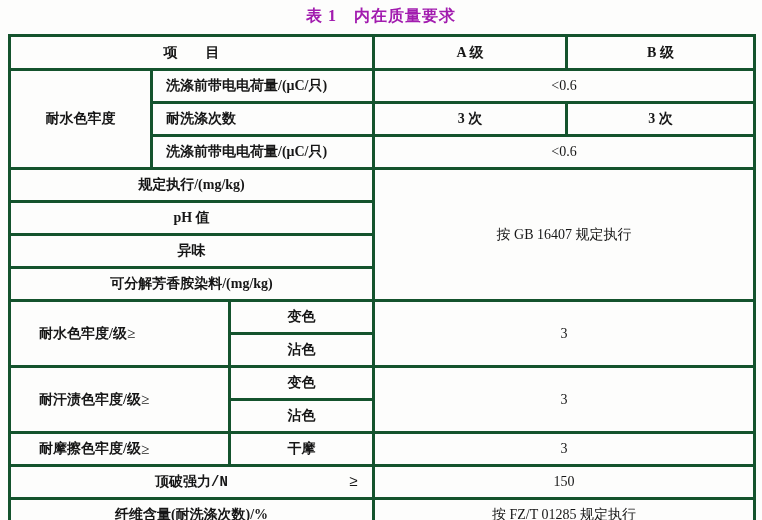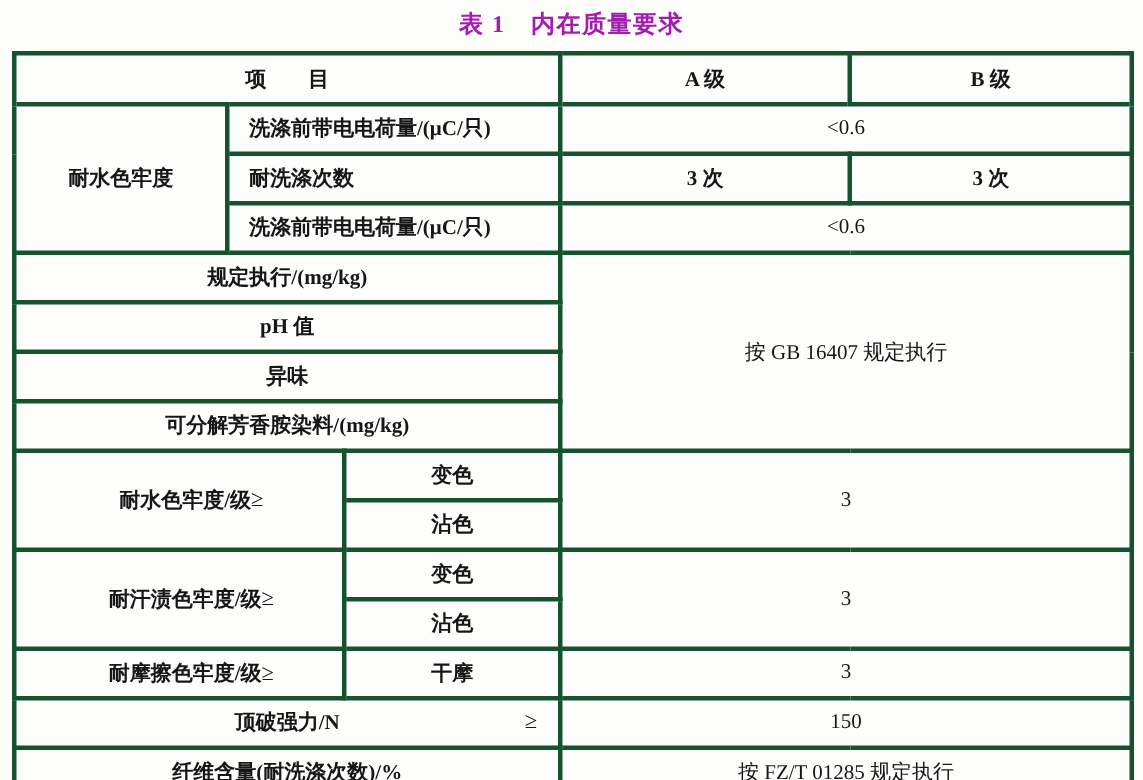--- a/index.html
+++ b/index.html
@@ -49,29 +49,29 @@
   .qtable td.left {
     text-align: left;
     padding-left: 13px;
     margin-top: 10px;
   }
   .qtable td.val {
     font-weight: normal;
   }
   .split {
     display: flex;
-    justify-content: center;
+    justify-content: flex-start;
     align-items: center;
     padding: 0 10px 0 26px;
   }
   .gte {
     font-size: 15px;
     font-weight: normal;
   }
-  td.rel { position: relative; }
+  td.rel { position: relative; font-family: Liberation Mono, monospace; }
   .gte-abs {
     position: absolute;
     right: 14px;
     top: 50%;
     transform: translateY(-50%);
   }
 </style>
 </head>
 <body>
 

